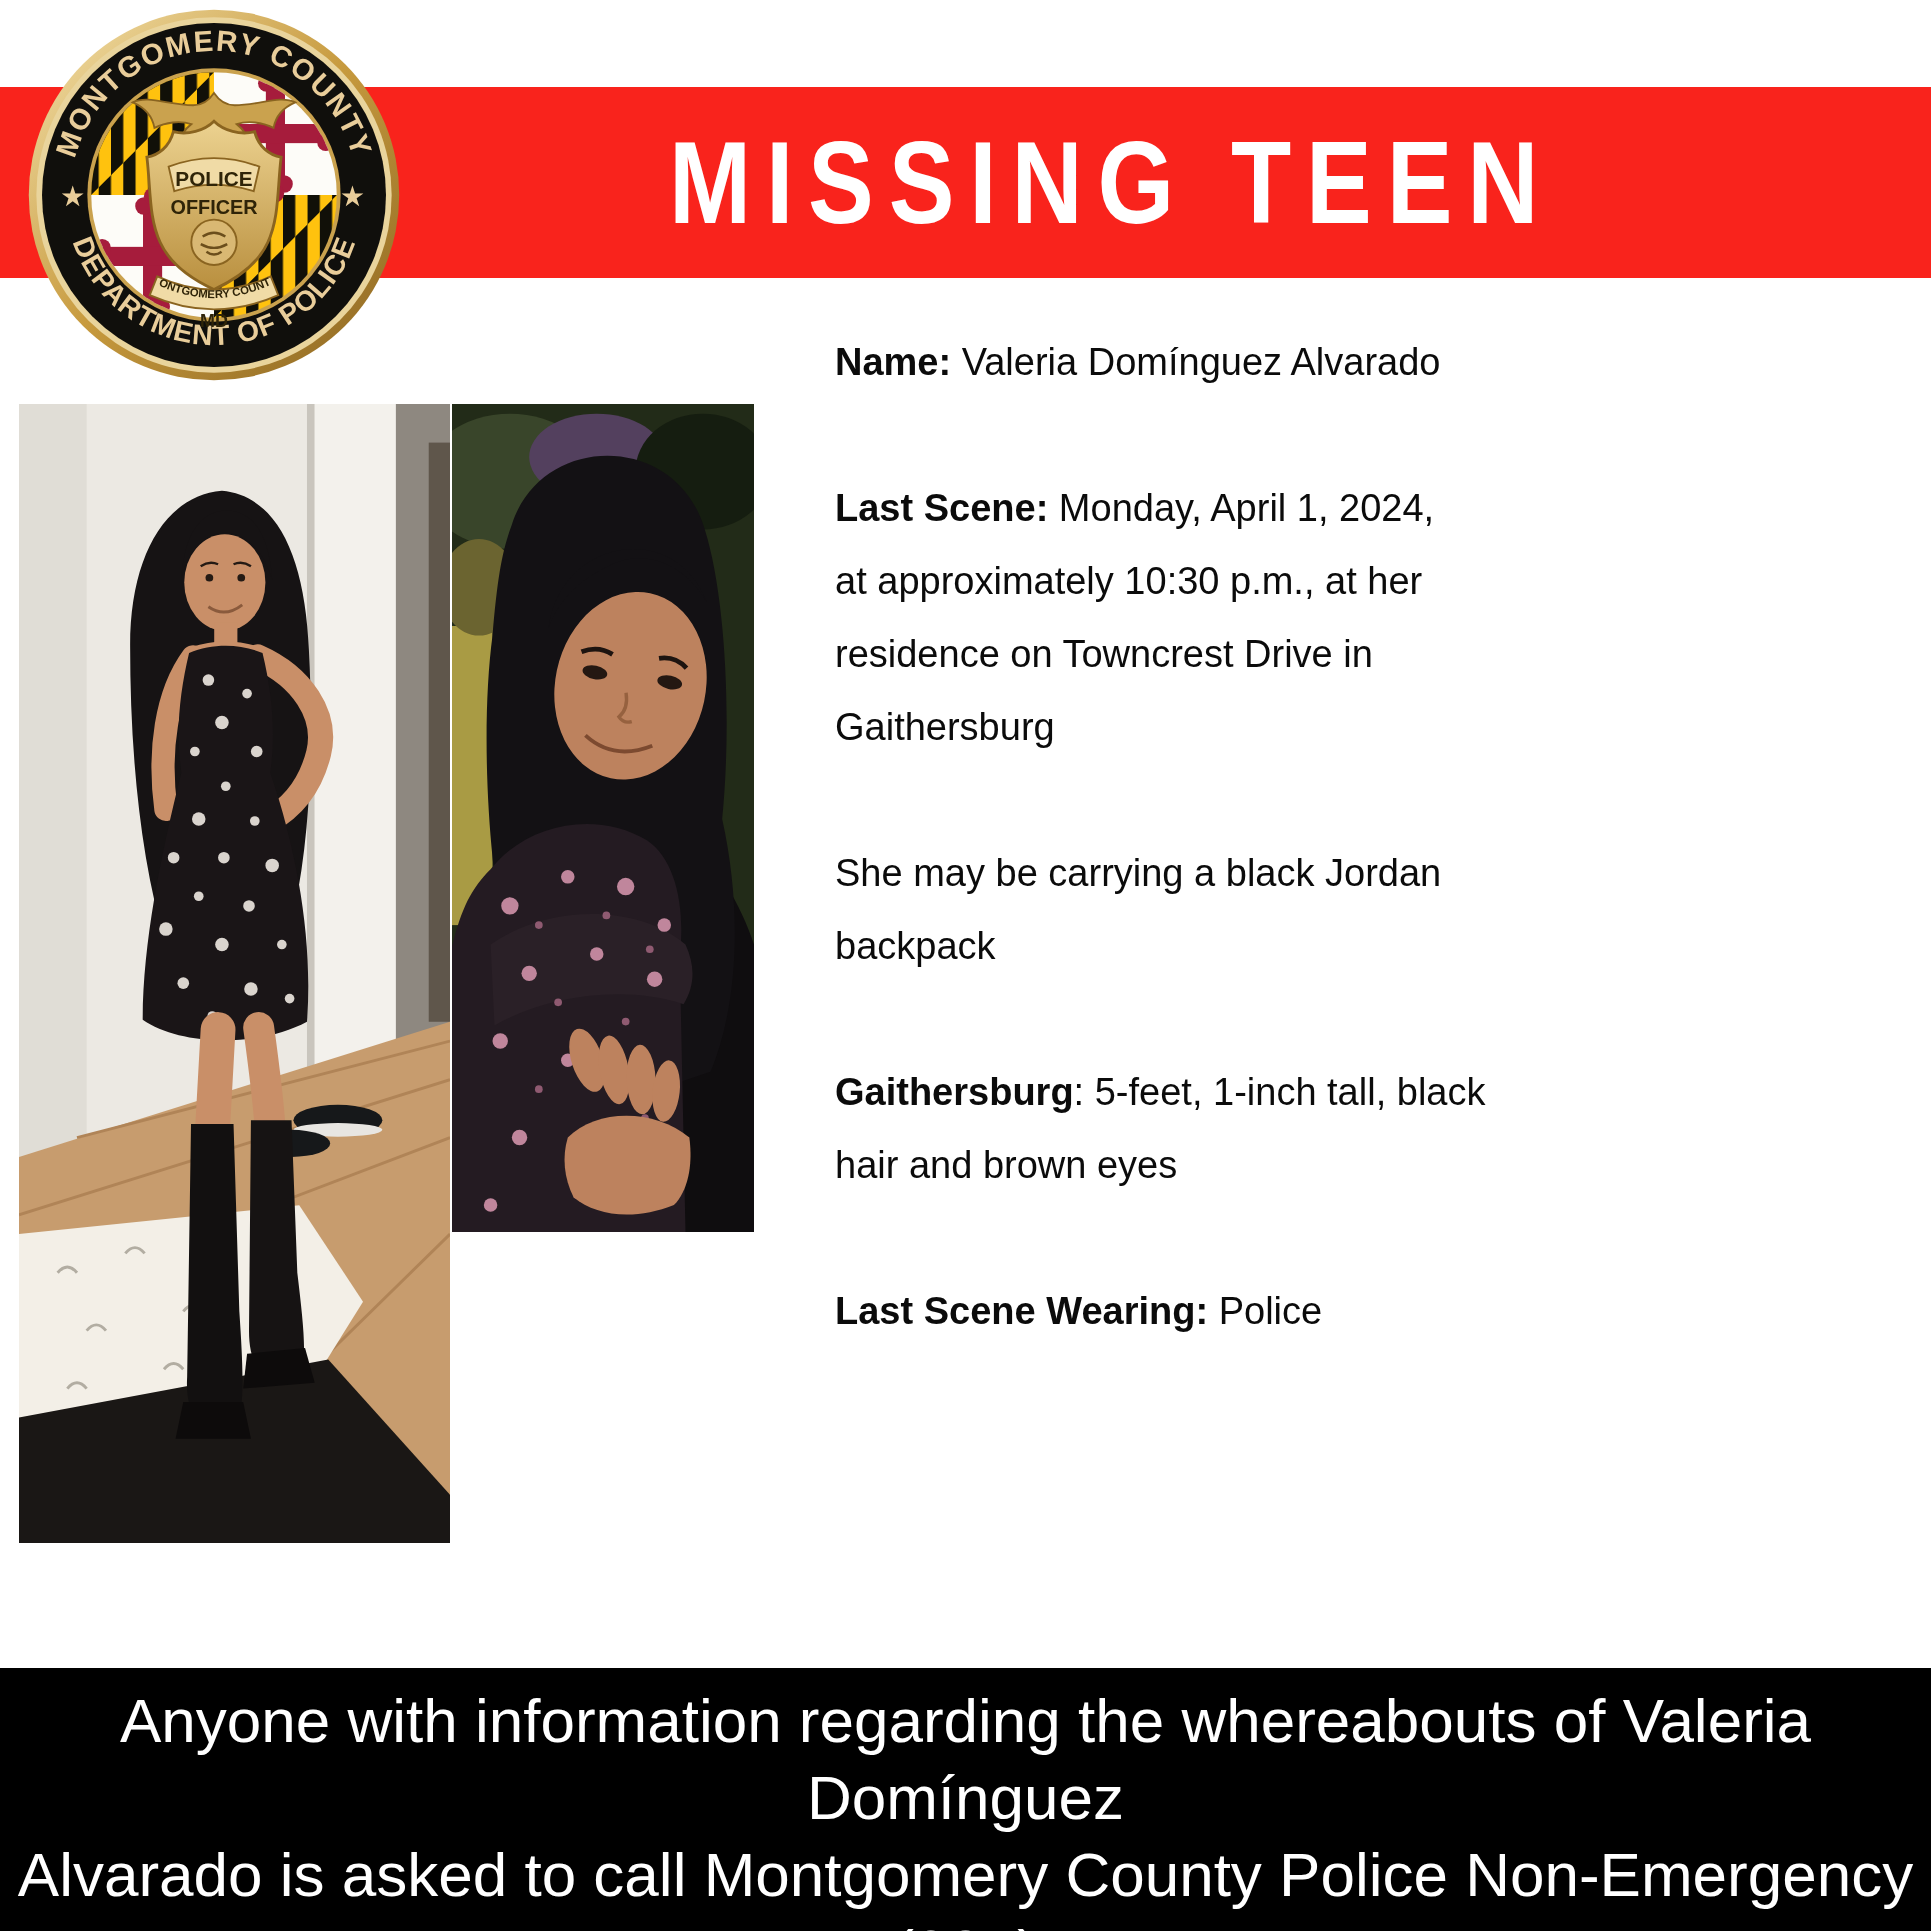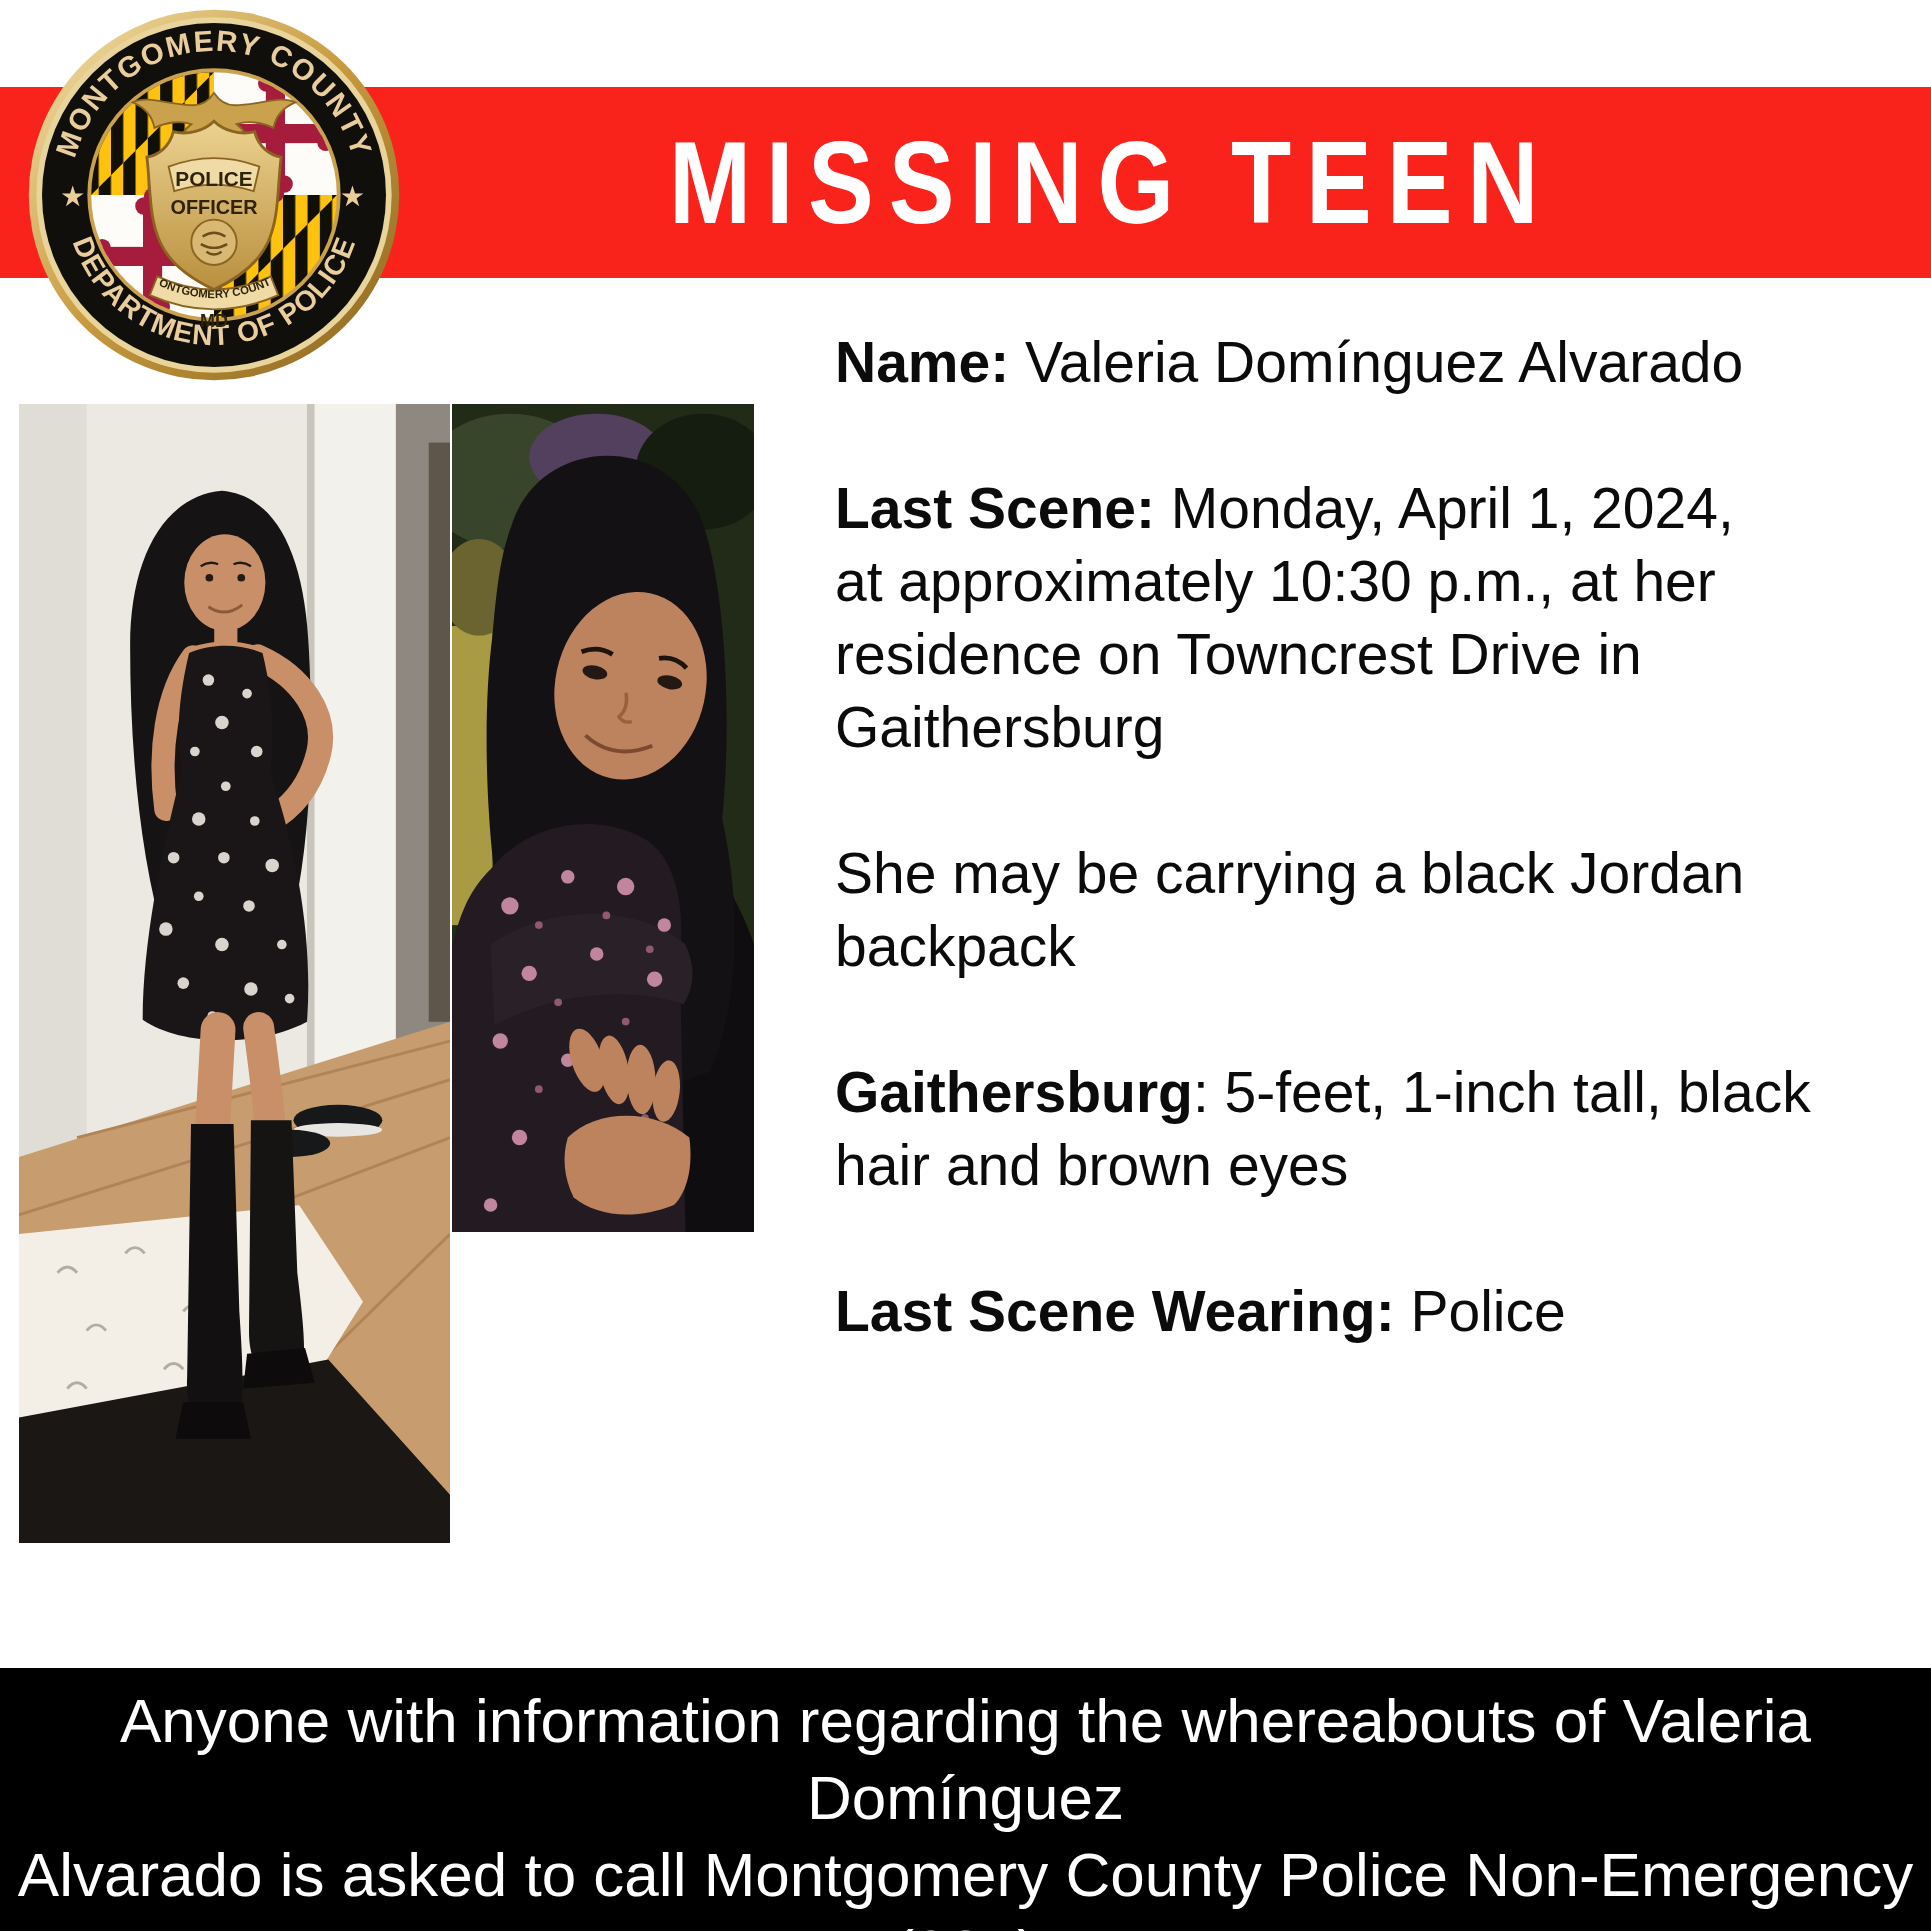--- a/index.html
+++ b/index.html
@@ -15,21 +15,21 @@
   
   .badge{position:absolute;left:25px;top:5.8px;width:378px;height:378px;}
 
   
   .photo1{position:absolute;left:19.3px;top:404px;width:431px;height:1139px;}
   .photo2{position:absolute;left:452px;top:404px;width:302px;height:828px;}
   .photo1 svg,.photo2 svg,.badge svg{display:block;width:100%;height:100%;}
 
   
   .details{position:absolute;left:835px;top:326px;width:1096px;color:#0b0b0b;}
-  .details p{margin:0 0 73px 0;font-size:57px;line-height:73px;white-space:pre-wrap;}
+  .details p{margin:0 0 73px 0;font-size:38px;line-height:73px;white-space:pre-wrap;}
   .details b{font-weight:700;}
 
   
   .footer{position:absolute;left:0;top:1668px;width:1931px;height:263px;background:#000000;}
   .footer .ftext{padding-top:13.5px;color:#ffffff;font-size:62px;line-height:77px;
                  text-align:center;white-space:pre-wrap;}
 </style>
 </head>
 <body>
 

